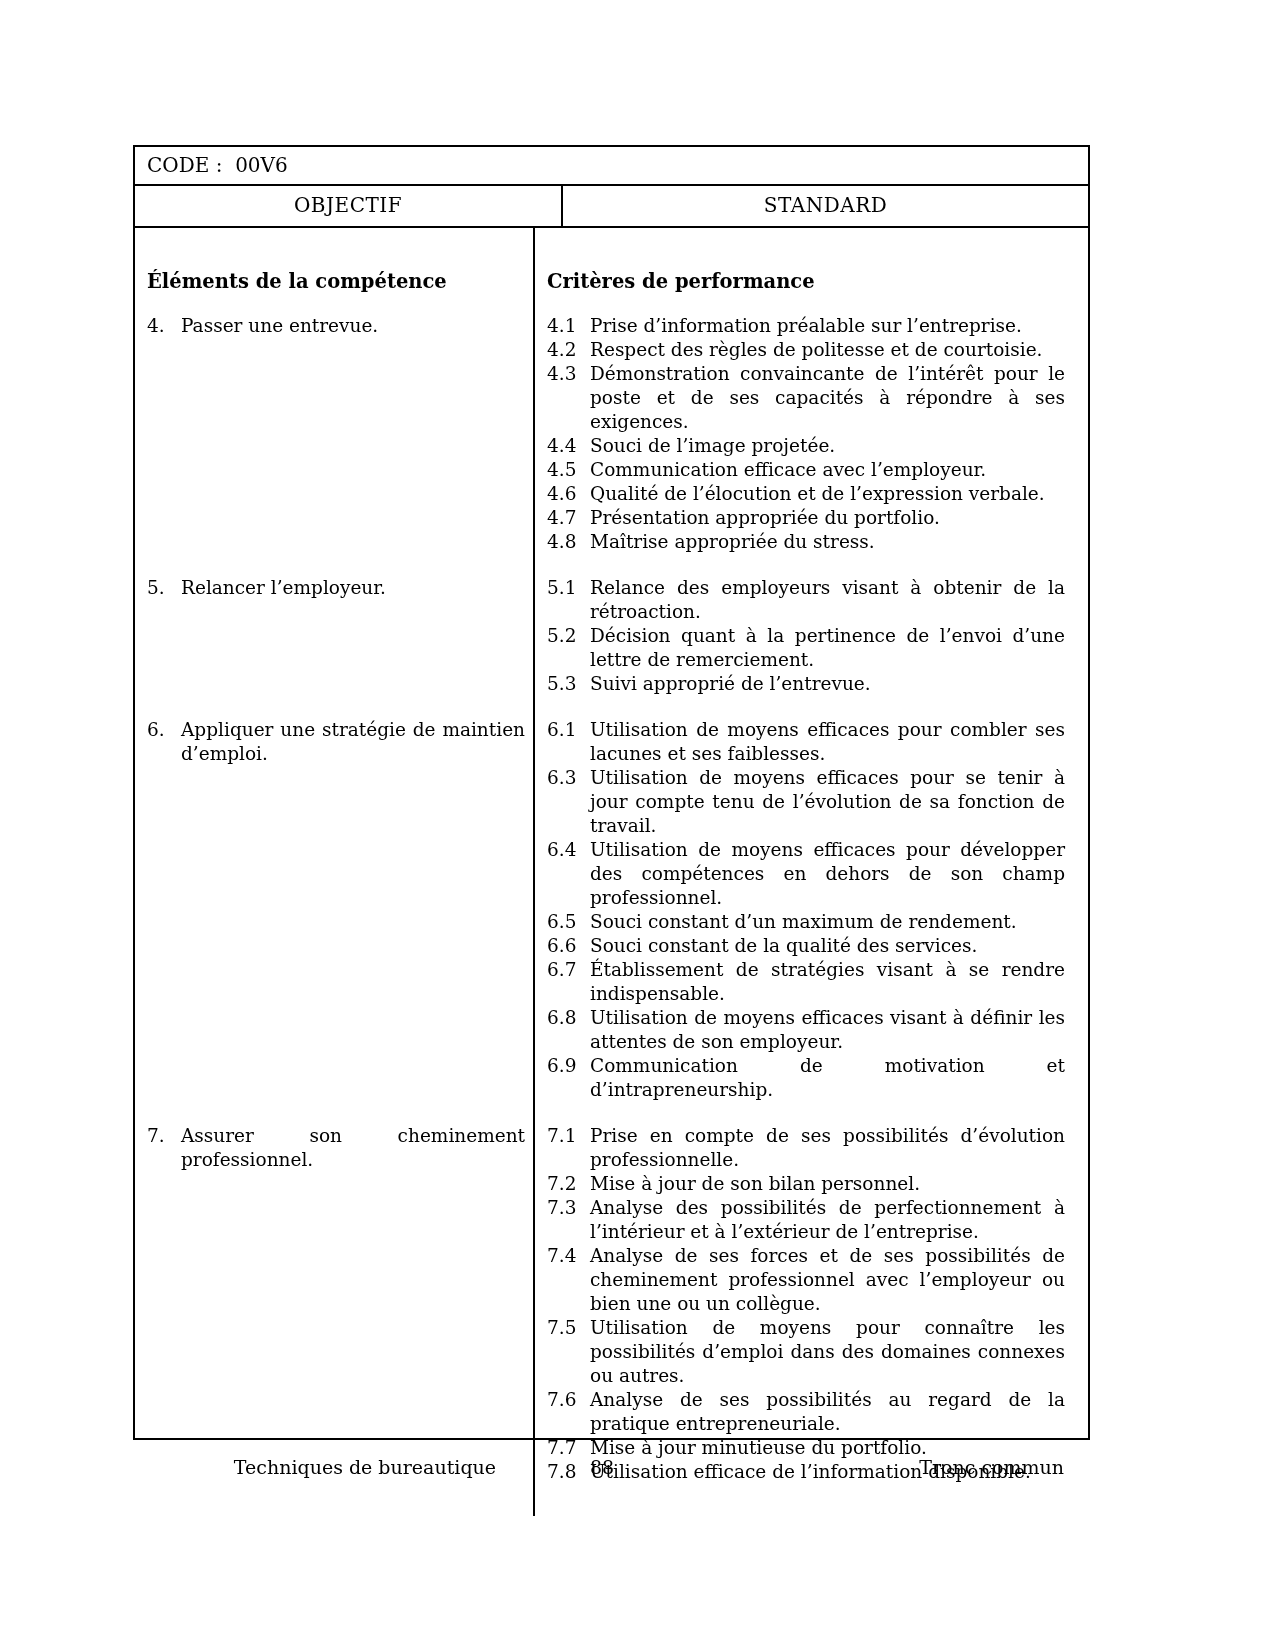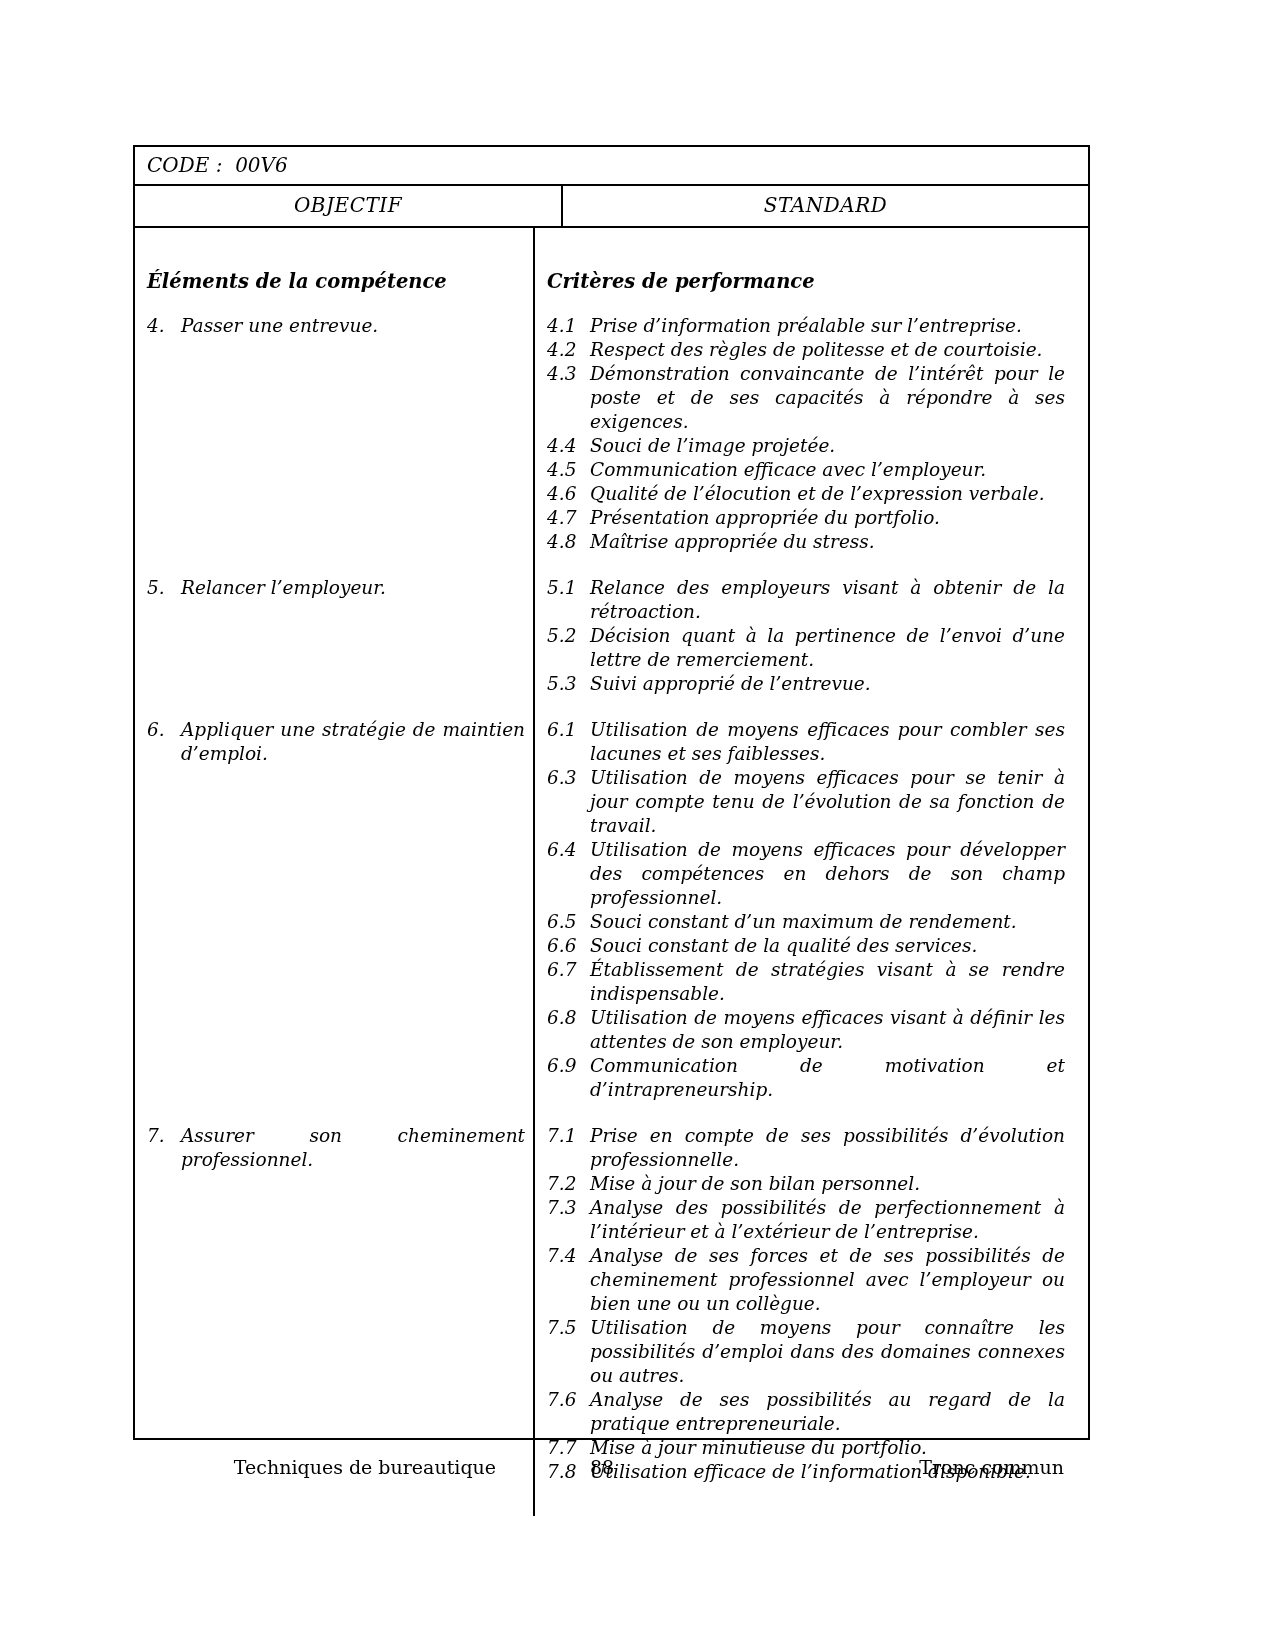--- a/index.html
+++ b/index.html
@@ -17,21 +17,20 @@
   .doc-table {
     position: absolute;
     left: 133px;
     top: 145px;
     width: 957px;
     height: 1295px;
     border: 2px solid #000;
     display: flex;
     flex-direction: column;
     background: #fff;
-    font-style: italic;
   }
   .code-row {
     border-bottom: 2px solid #000;
     font-size: 20px;
     padding: 6px 12px 7px 12px;
     white-space: pre;
   }
   .header-row {
     display: flex;
     border-bottom: 2px solid #000;

